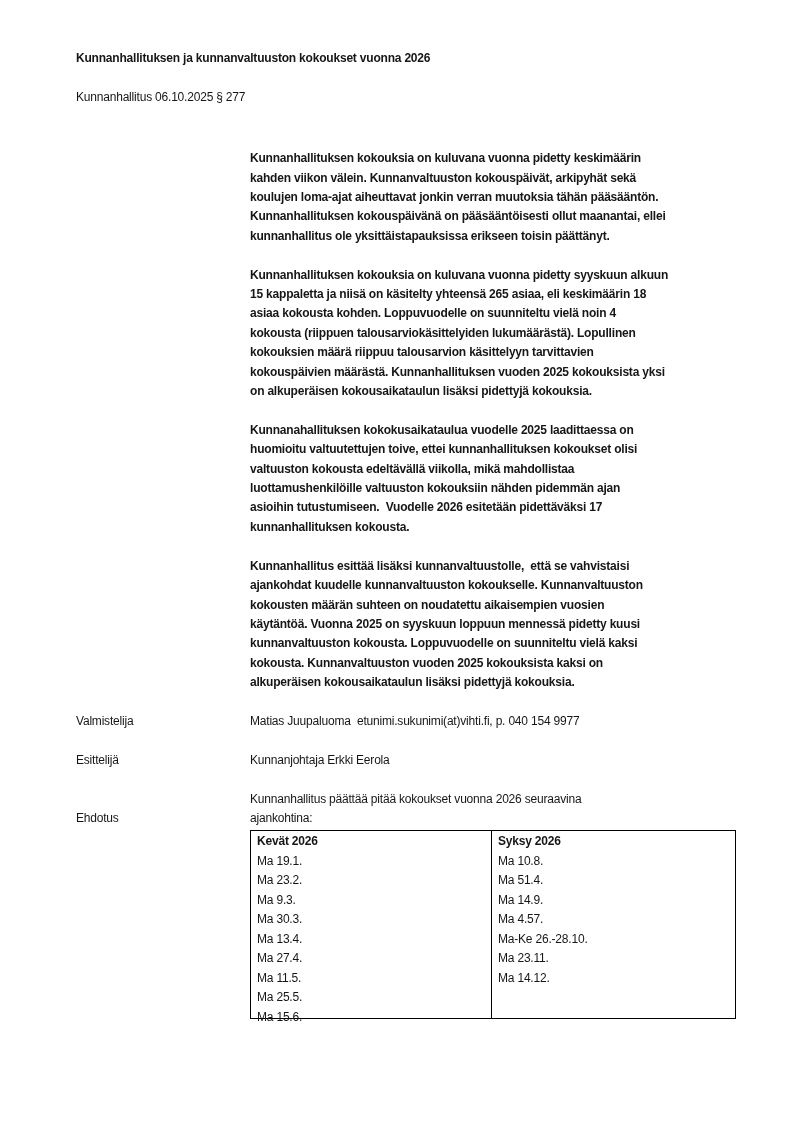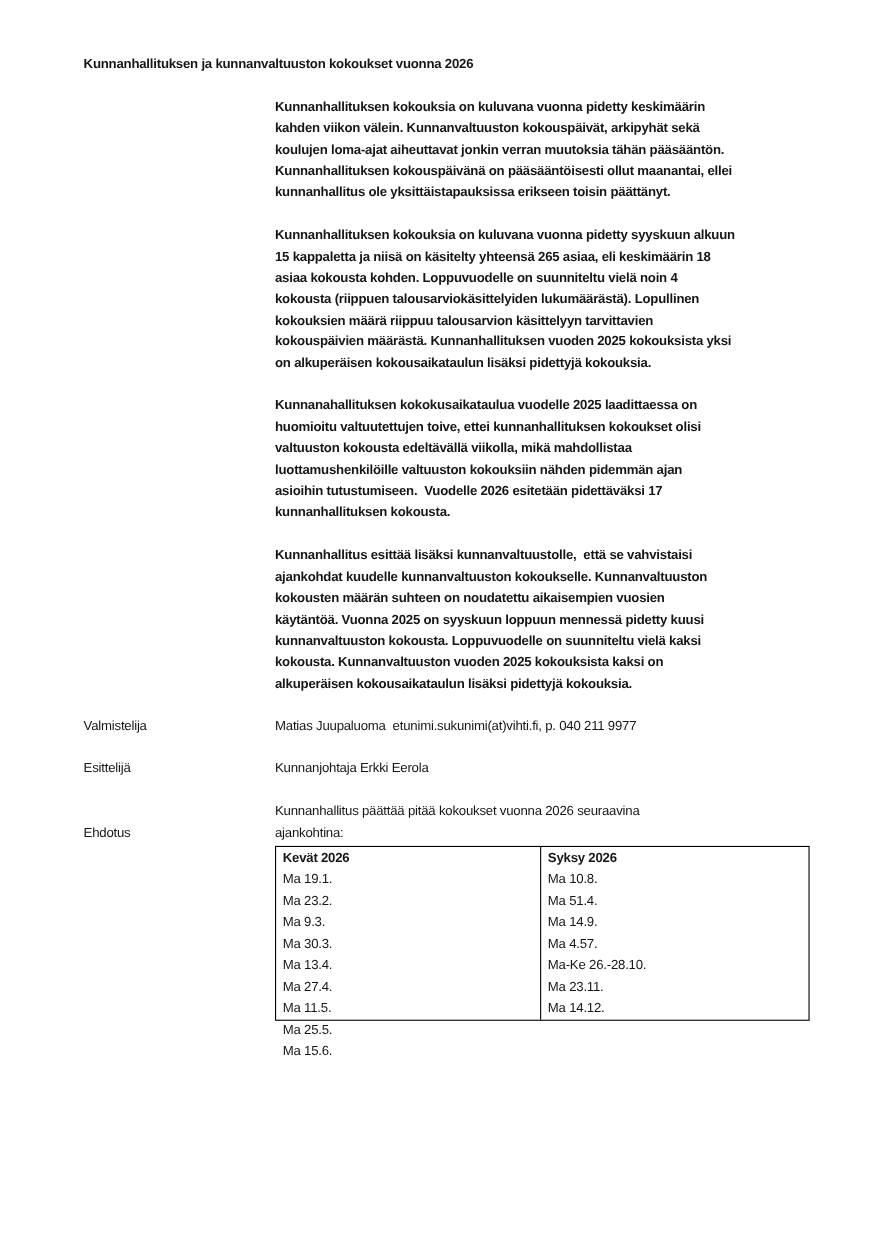--- a/index.html
+++ b/index.html
@@ -48,21 +48,21 @@
     flex: 1;
     white-space: pre;
   }
   .table-row {
     display: flex;
     margin-top: 2px;
   }
   .table-indent { flex: 0 0 174px; }
   .schedule-table {
     width: 486px;
-    height: 159px;
+    height: 189px;
     border: 1.5px solid #000000;
     display: flex;
     align-items: stretch;
     line-height: 19.5px;
   }
   .schedule-col {
     padding: 1px 0 0 6px;
   }
   .schedule-col.left { flex: 0 0 240px; }
   .schedule-col.right {
@@ -74,20 +74,21 @@
     white-space: pre;
   }
   .date-cell { white-space: pre; }
 </style>
 </head>
 <body>
 
 <div class="page">
 
   <div class="doc-title">Kunnanhallituksen ja kunnanvaltuuston kokoukset vuonna 2026</div>
+  <div class="doc-subtitle">Kunnanhallitus 06.10.2025 § 277</div>
 
   <div class="body-block">
     <div class="para">Kunnanhallituksen kokouksia on kuluvana vuonna pidetty keskimäärin
 kahden viikon välein. Kunnanvaltuuston kokouspäivät, arkipyhät sekä
 koulujen loma-ajat aiheuttavat jonkin verran muutoksia tähän pääsääntön.
 Kunnanhallituksen kokouspäivänä on pääsääntöisesti ollut maanantai, ellei
 kunnanhallitus ole yksittäistapauksissa erikseen toisin päättänyt.</div>
     <div class="para">Kunnanhallituksen kokouksia on kuluvana vuonna pidetty syyskuun alkuun
 15 kappaletta ja niisä on käsitelty yhteensä 265 asiaa, eli keskimäärin 18
 asiaa kokousta kohden. Loppuvuodelle on suunniteltu vielä noin 4
@@ -105,21 +106,21 @@
 ajankohdat kuudelle kunnanvaltuuston kokoukselle. Kunnanvaltuuston
 kokousten määrän suhteen on noudatettu aikaisempien vuosien
 käytäntöä. Vuonna 2025 on syyskuun loppuun mennessä pidetty kuusi
 kunnanvaltuuston kokousta. Loppuvuodelle on suunniteltu vielä kaksi
 kokousta. Kunnanvaltuuston vuoden 2025 kokouksista kaksi on
 alkuperäisen kokousaikataulun lisäksi pidettyjä kokouksia.</div>
   </div>
 
   <div class="field-row">
     <div class="field-label">Valmistelija</div>
-    <div class="field-value">Matias Juupaluoma  etunimi.sukunimi(at)vihti.fi, p. 040 211 9977</div>
+    <div class="field-value">Matias Juupaluoma  etunimi.sukunimi(at)vihti.fi, p. 040 154 9977</div>
   </div>
 
   <div class="field-row">
     <div class="field-label">Esittelijä</div>
     <div class="field-value">Kunnanjohtaja Erkki Eerola</div>
   </div>
 
   <div class="field-row last">
     <div class="field-label">Ehdotus</div>
     <div class="field-value">Kunnanhallitus päättää pitää kokoukset vuonna 2026 seuraavina

